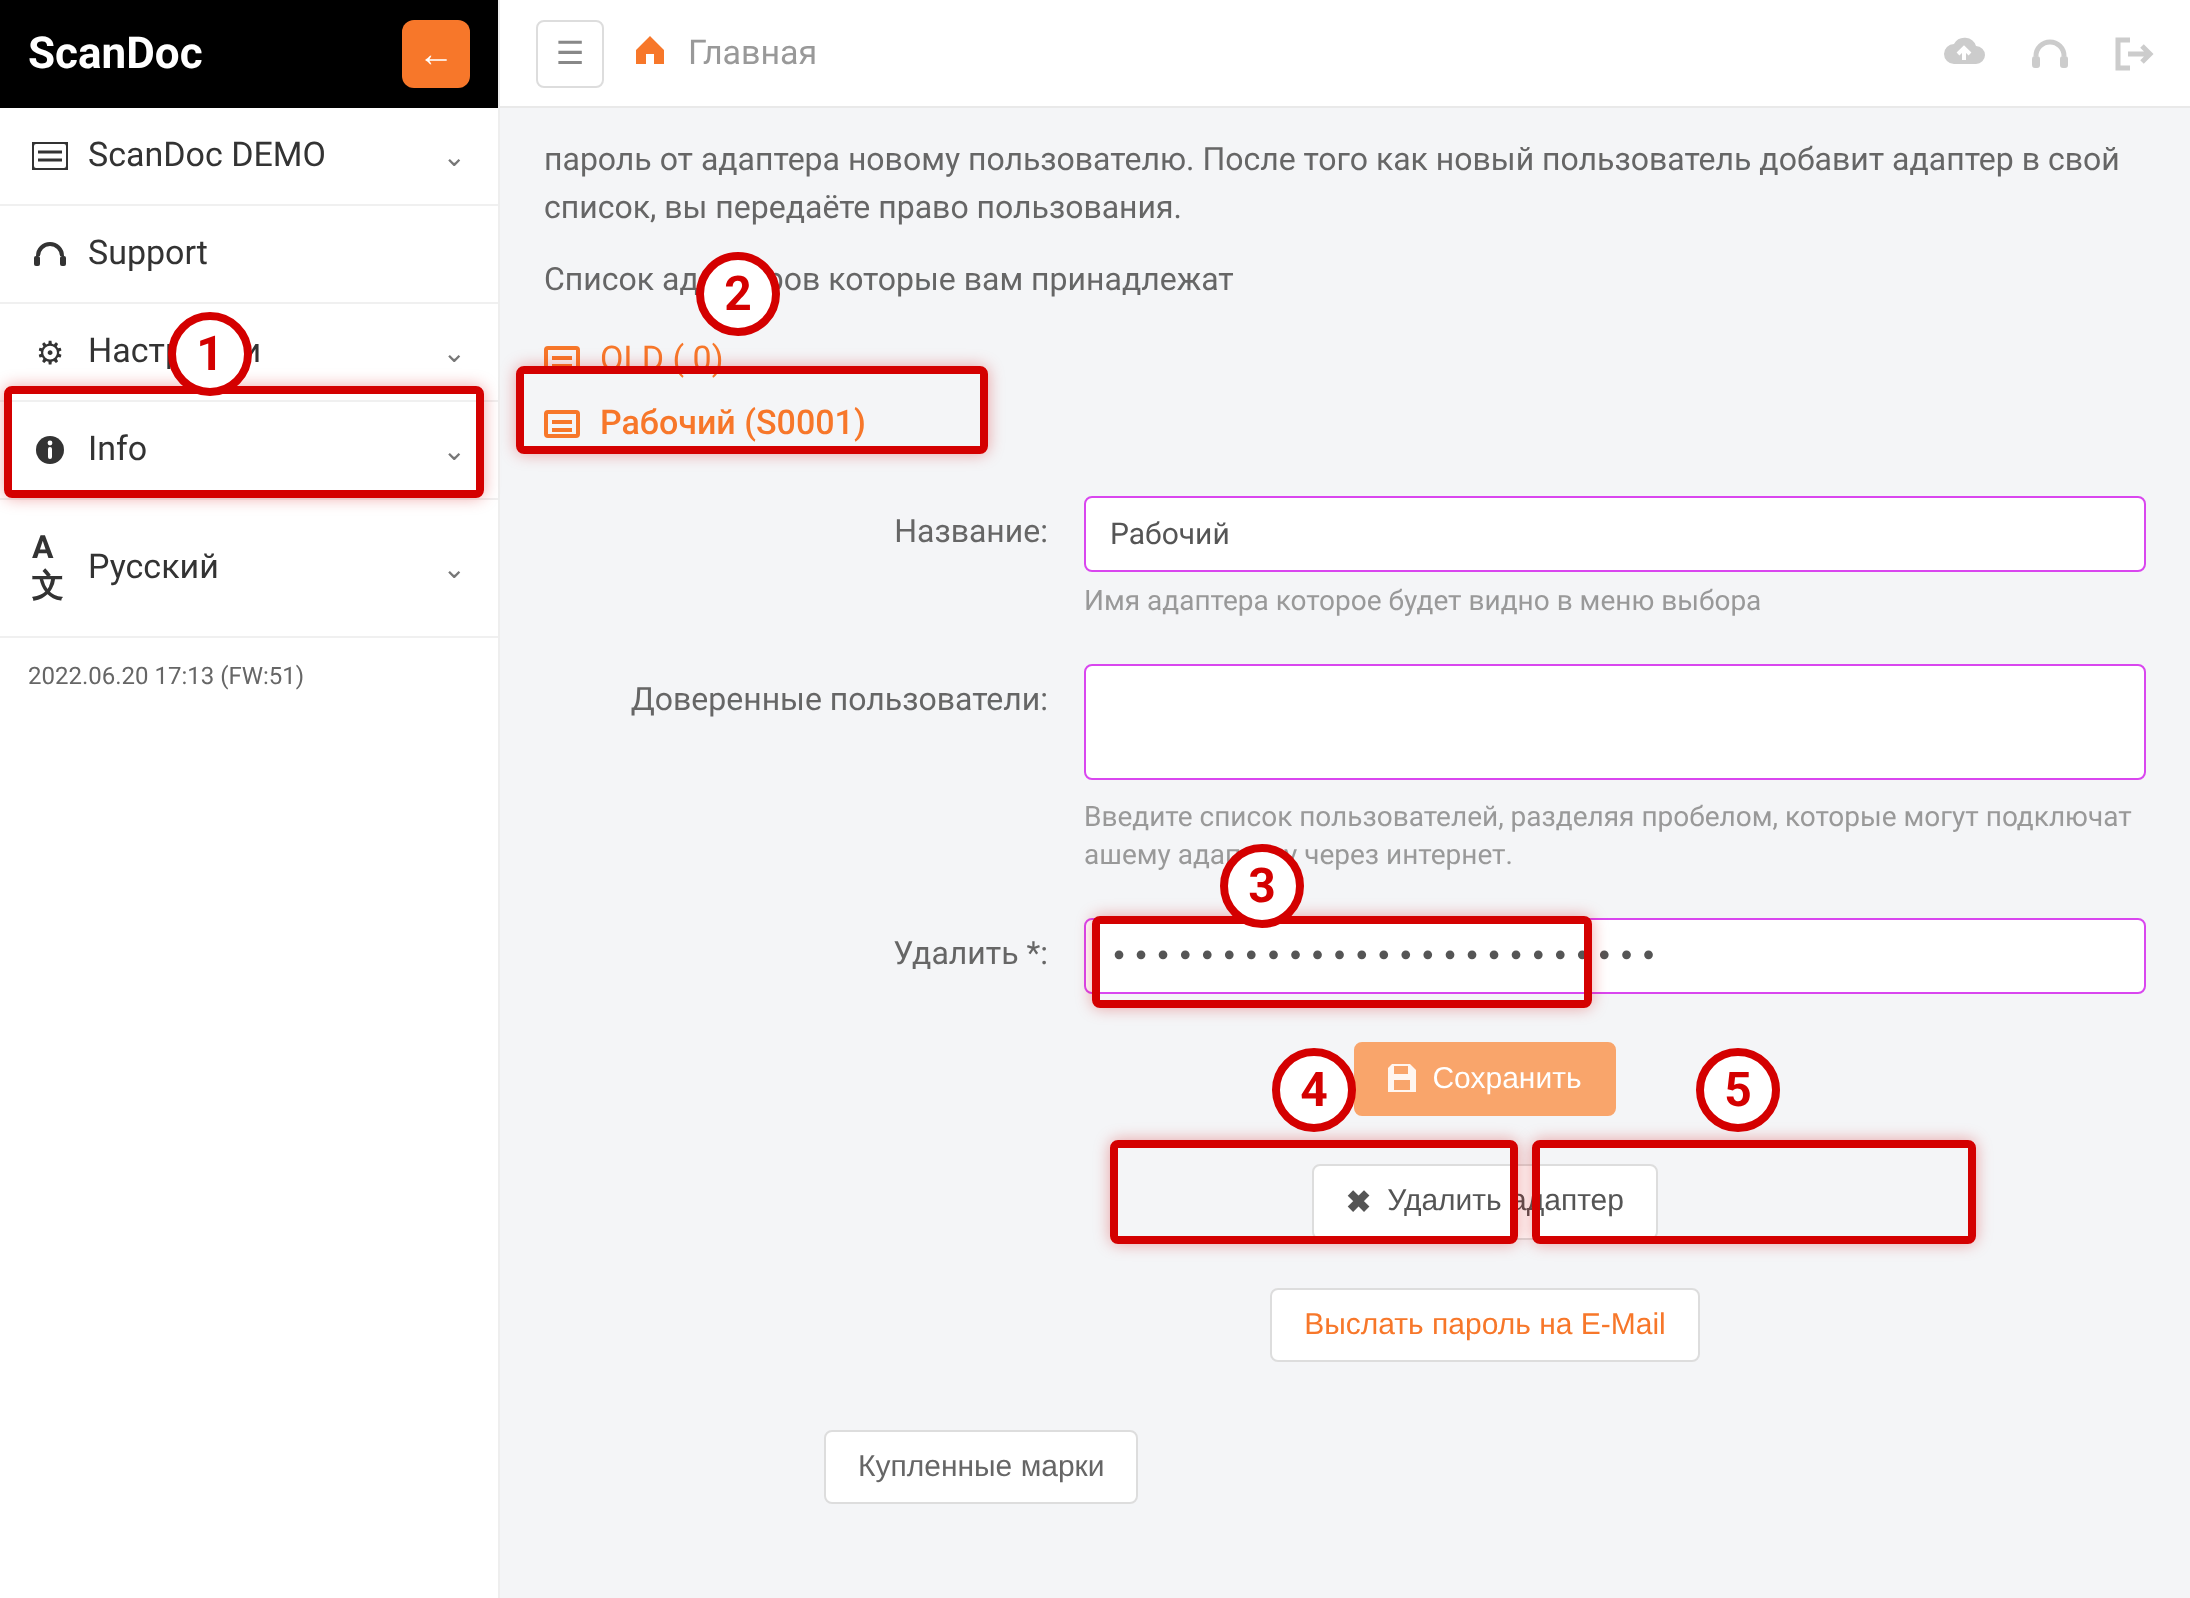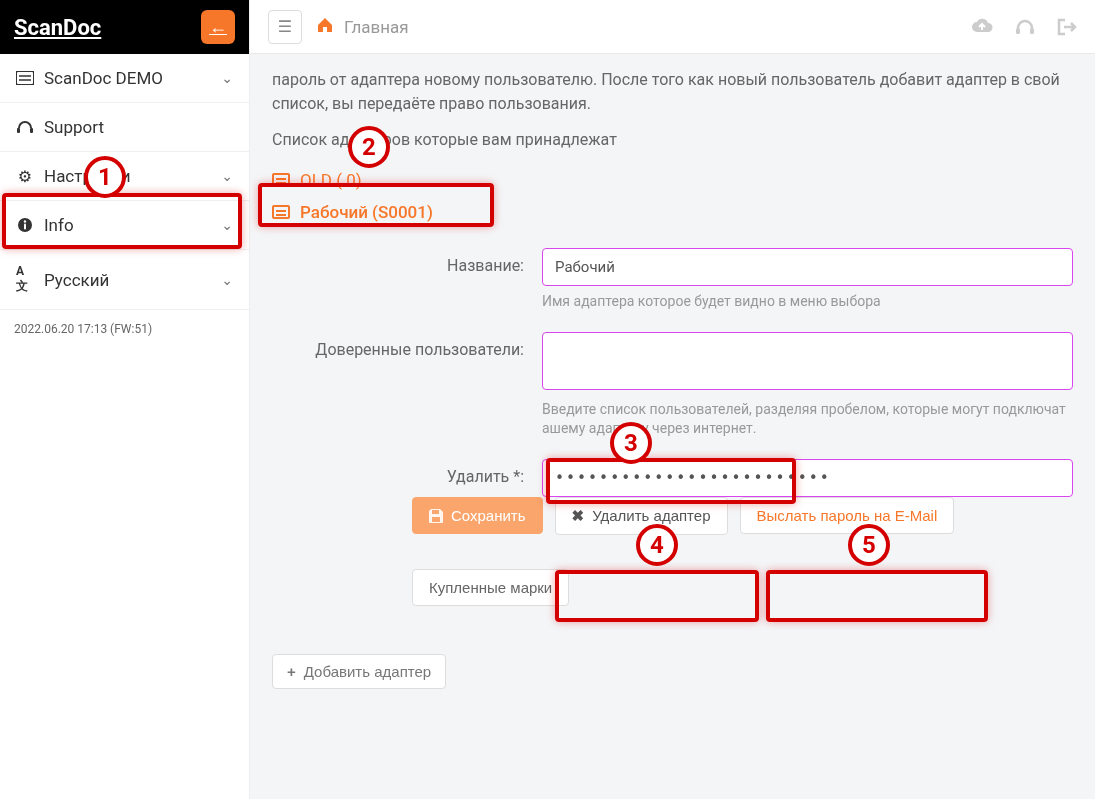--- a/index.html
+++ b/index.html
@@ -23,21 +23,20 @@
     border-right: 1px solid #eee;
   }
   .sidebar-header {
     background: #000;
     color: #fff;
     height: 54px;
     display: flex;
     align-items: center;
     justify-content: space-between;
     padding: 0 14px;
-    text-decoration: underline;
   }
   .sidebar-header .brand {
     font-size: 22px;
     font-weight: 700;
   }
   .back-btn {
     background: #f7772a;
     color: #fff;
     width: 34px; height: 34px;
     border-radius: 6px;
@@ -206,24 +205,26 @@
     font-family: inherit;
   }
   .form-field textarea { height: 58px; resize: none; }
   .help-text {
     color: #999;
     font-size: 14px;
     margin-top: 6px;
     line-height: 1.4;
   }
   .btn-row {
+    margin-top: 24px;
     margin-left: 140px;
     display: flex;
     align-items: center;
-    gap: 12px;
+    gap: 24px;
+    flex-direction: column;
   }
   .btn {
     border: 1px solid #ddd;
     background: #fff;
     padding: 9px 16px;
     border-radius: 4px;
     font-size: 15px;
     cursor: pointer;
     display: inline-flex;
     align-items: center;
@@ -321,21 +322,21 @@
             <rect x="7" y="6.5" width="2" height="6" rx="1" fill="#fff"></rect>
           </svg>
       </span>
       <span>Info</span>
     </div>
     <span class="chev">⌄</span>
   </div>
 
   <div class="nav-item">
     <div class="lbl">
-      <span class="nav-icon" style="font-size:12px;font-weight:700;">A文</span>
+      <span class="nav-icon" style="font-size:16px;font-weight:700;">A文</span>
       <span>Русский</span>
     </div>
     <span class="chev">⌄</span>
   </div>
 
   <div class="version-row">2022.06.20 17:13 (FW:51)</div>
 </div>
 
 <div class="main">
   <div class="topbar">

